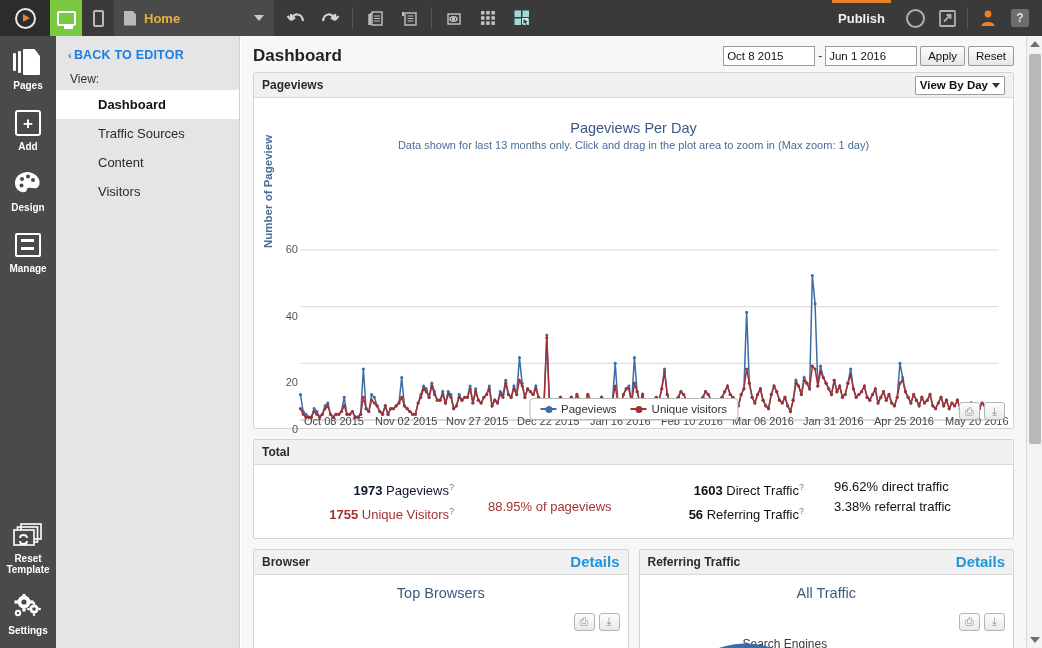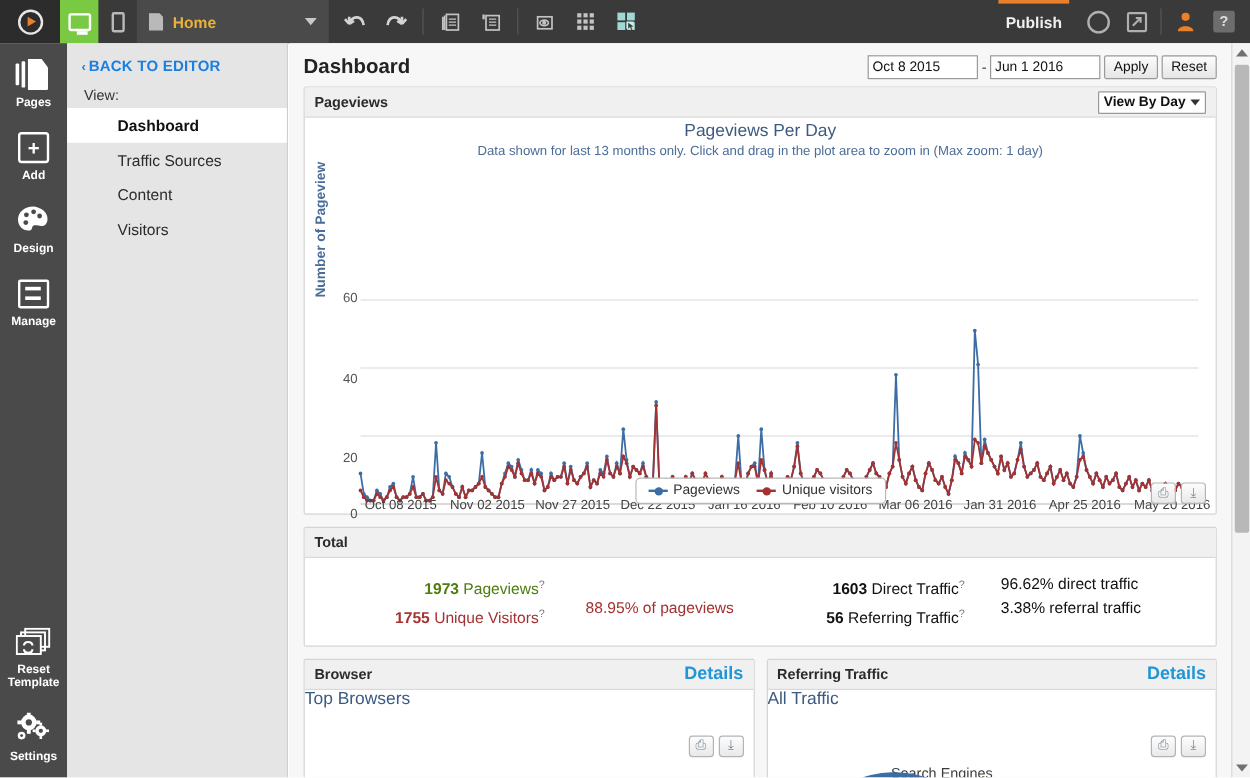--- a/index.html
+++ b/index.html
@@ -185,21 +185,21 @@
   .sel .sc {
     position:absolute; right: 4px; top: 50%; margin-top:-2px;
     width:0;height:0;border-left:4px solid transparent;border-right:4px solid transparent;
     border-top:5px solid #333;
   }
   .details-link { color: #2196d6; font-size: 15px; font-weight: bold; cursor: pointer; }
 
   
   .chart-body { position: relative; height: 330px; }
   .chart-title {
-    text-align: center; color: #3c5a80; font-size: 14.5px; padding-top: 3px;
+    text-align: center; color: #3c5a80; font-size: 14.5px; padding-top: 22px;
   }
   .chart-sub {
     text-align: center; color: #4a6d99; font-size: 11px; padding-top: 3px;
   }
   .plot { position: absolute; left: 0; top: 0; width: 100%; height: 100%; }
   .axis-title {
     position: absolute; left: 8px; top: 150px;
     transform: rotate(-90deg); transform-origin: left top;
     color: #4a6d99; font-size: 11.5px; font-weight: bold; white-space: nowrap;
   }
@@ -224,28 +224,28 @@
     background: linear-gradient(#fdfdfd,#e9e9e9); display:flex;
     align-items:center; justify-content:center; cursor:pointer; color:#7a8b9a;
     font-size: 11px; line-height: 1;
   }
 
   
   .totals-body { display: flex; padding: 12px 0 12px 0; font-size: 13px; }
   .tot-col { padding-left: 10px; }
   .tot-line { line-height: 20px; white-space: nowrap; }
   .num { font-weight: bold; }
-  .blue { color: #4d7c0f; } .red { color: #a33232; } .blk { color: #111; }
+  .blue { color: #0f172a; } .red { color: #a33232; } .blk { color: #111; }
   .qmark { font-size: 9px; vertical-align: super; color: #777; cursor: pointer; }
 
   
   .bottom-row { display: flex; gap: 10px; margin: 0 12px; }
   .half { flex: 1; border: 1px solid #d4d4d4; background: #fff; border-radius: 2px; }
   .pie-area { position: relative; height: 128px; overflow: hidden; }
-  .pie-title { color:#3c5a80; font-size: 14.5px; }
+  .pie-title { text-align:center; color:#3c5a80; font-size: 14.5px; padding-top: 10px; }
   .pie-lbl { position:absolute; font-size: 12px; color:#3b3b3b; white-space: nowrap;}
 
   
   .vscroll {
     position: absolute; right: 0; top: 36px; width: 16px; height: 612px;
     background: #f3f3f3; border-left: 1px solid #d8d8d8;
   }
   .vs-arrow {
     width: 16px; height: 16px; display:flex; align-items:center; justify-content:center;
     cursor: pointer;

